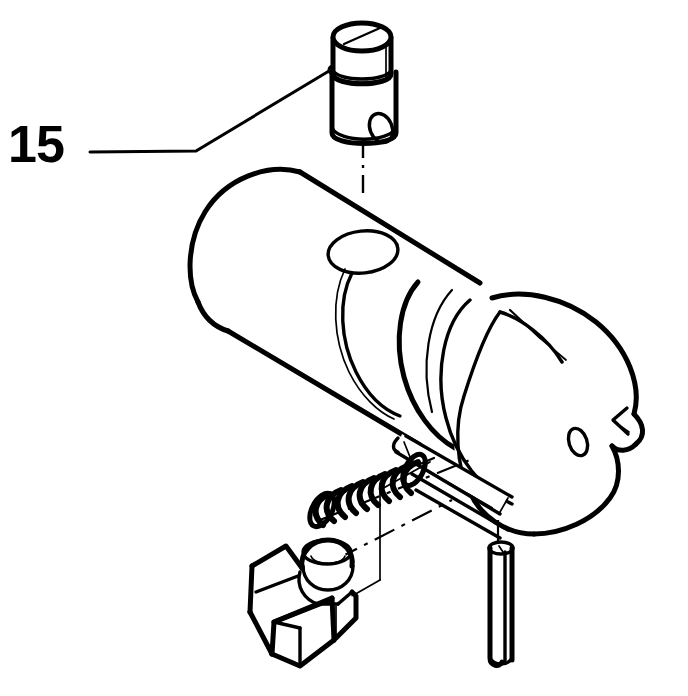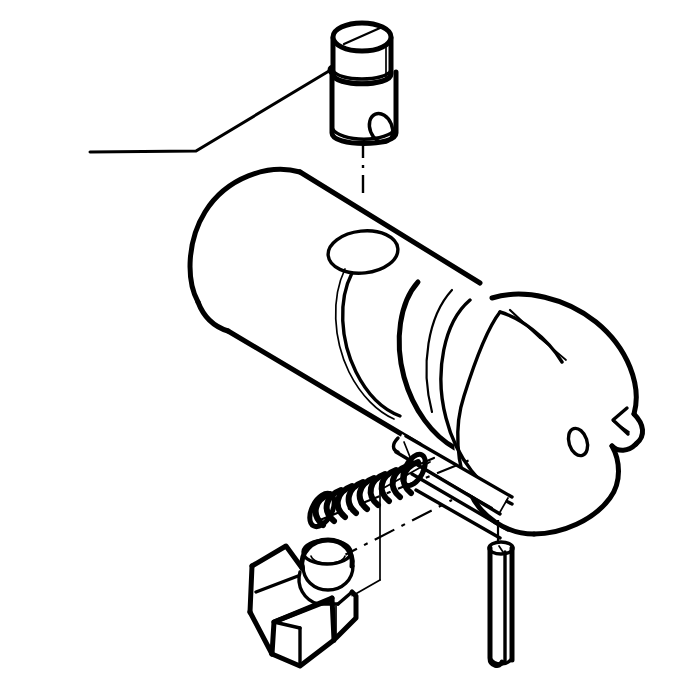--- a/index.html
+++ b/index.html
@@ -307,14 +307,15 @@
       <path class="ol2" d="M 505 552 L 505 662"></path>
       <path class="thin" d="M 499 546 L 503 552"></path>
 
       <path class="ol2" d="M 490 658 C 494 666 508 666 512 658"></path>
 
       <path class="ol3" d="M 512 600 L 512 612"></path>
     </g>
 
   </svg>
 
+  <div class="callout-num">15</div>
 
 </div>
 
 </body></html>

